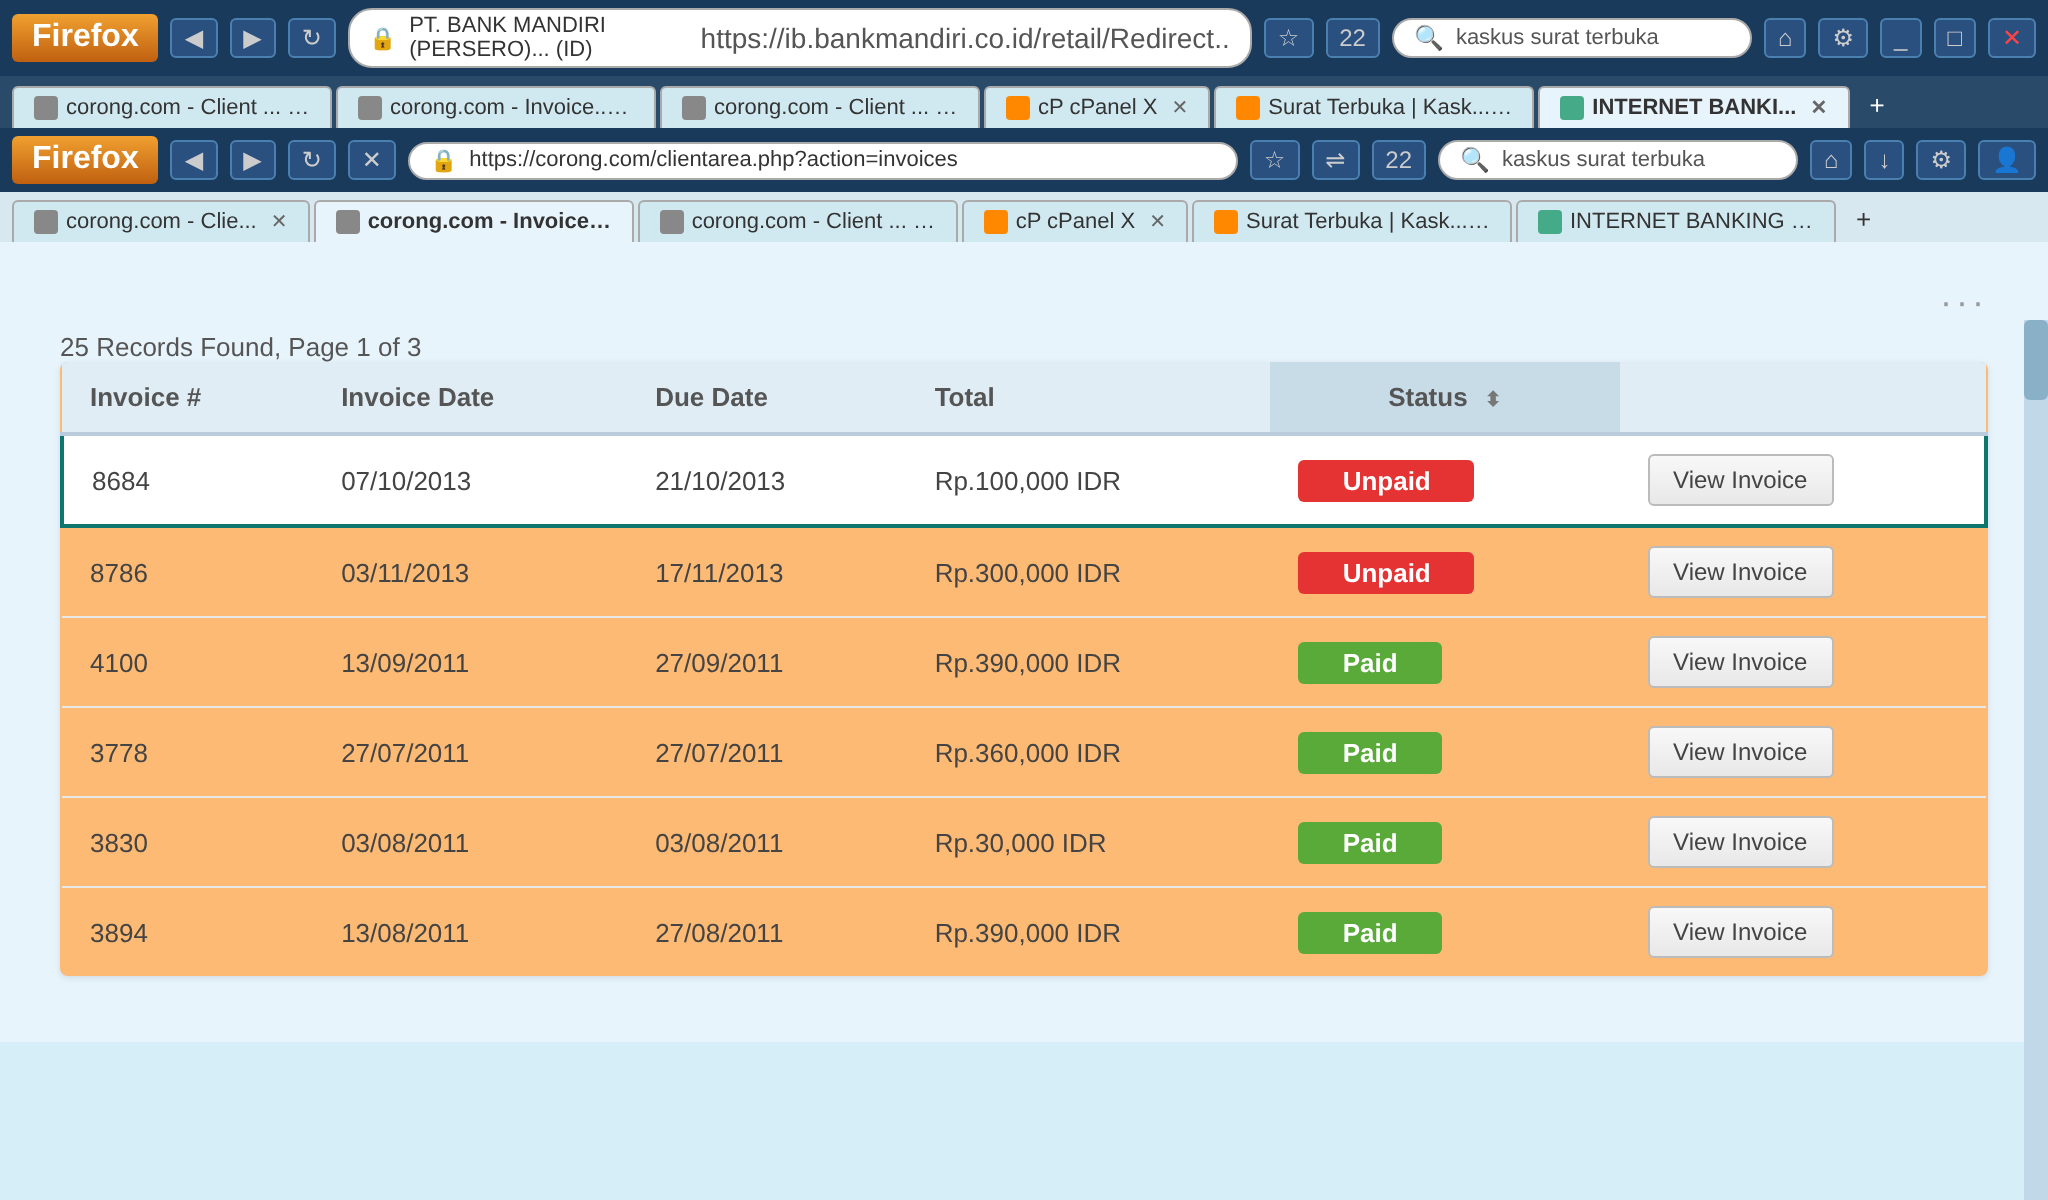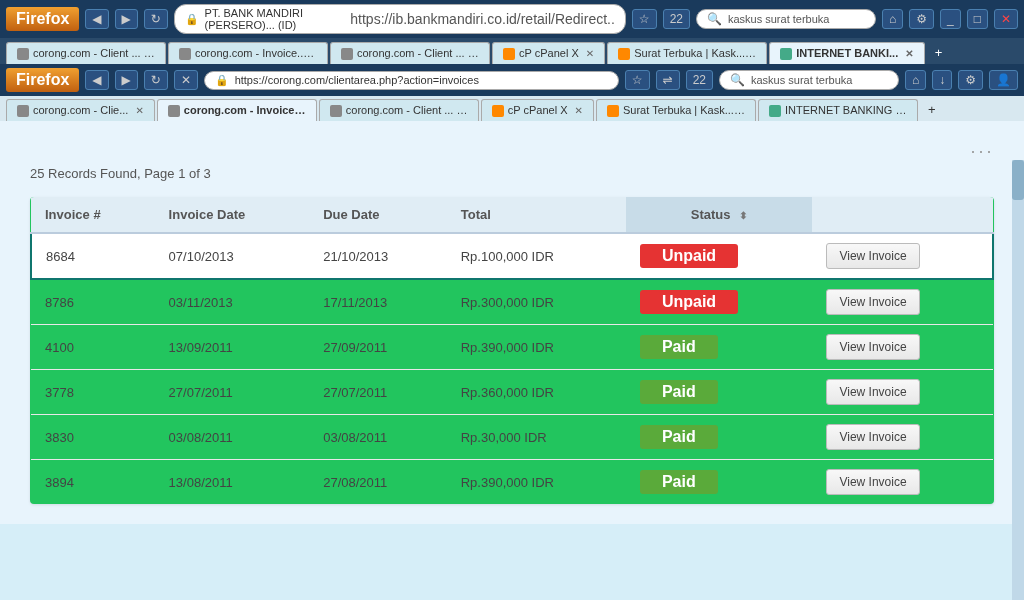--- a/index.html
+++ b/index.html
@@ -109,27 +109,26 @@
     
     .page-content {
       background: #e8f4fc;
       min-height: 400px;
       padding: 20px 30px;
     }
 
     .records-info {
       font-size: 13px;
       color: #555;
-      margin-bottom: 16px;
     }
 
     .invoice-table {
       width: 100%;
       border-collapse: collapse;
-      background: #22c55e;
+      background: #fdba74;
       border-radius: 4px;
       overflow: hidden;
       box-shadow: 0 1px 3px rgba(0,0,0,0.1);
     }
 
     .invoice-table thead tr {
       background: #e0edf5;
       border-bottom: 2px solid #bcd;
     }
 
@@ -163,21 +162,21 @@
     }
     .invoice-table tbody tr.highlighted td {
       background: #fff;
     }
 
     .badge {
       display: inline-block;
       padding: 3px 22px;
       border-radius: 3px;
       color: white;
-      font-size: 16px;
+      font-size: 13px;
       font-weight: bold;
     }
     .badge-unpaid { background: #e53333; }
     .badge-paid { background: #5aaa3a; }
 
     .view-invoice-btn {
       background: linear-gradient(to bottom, #f8f8f8, #e8e8e8);
       border: 1px solid #bbb;
       border-radius: 3px;
       padding: 5px 12px;

